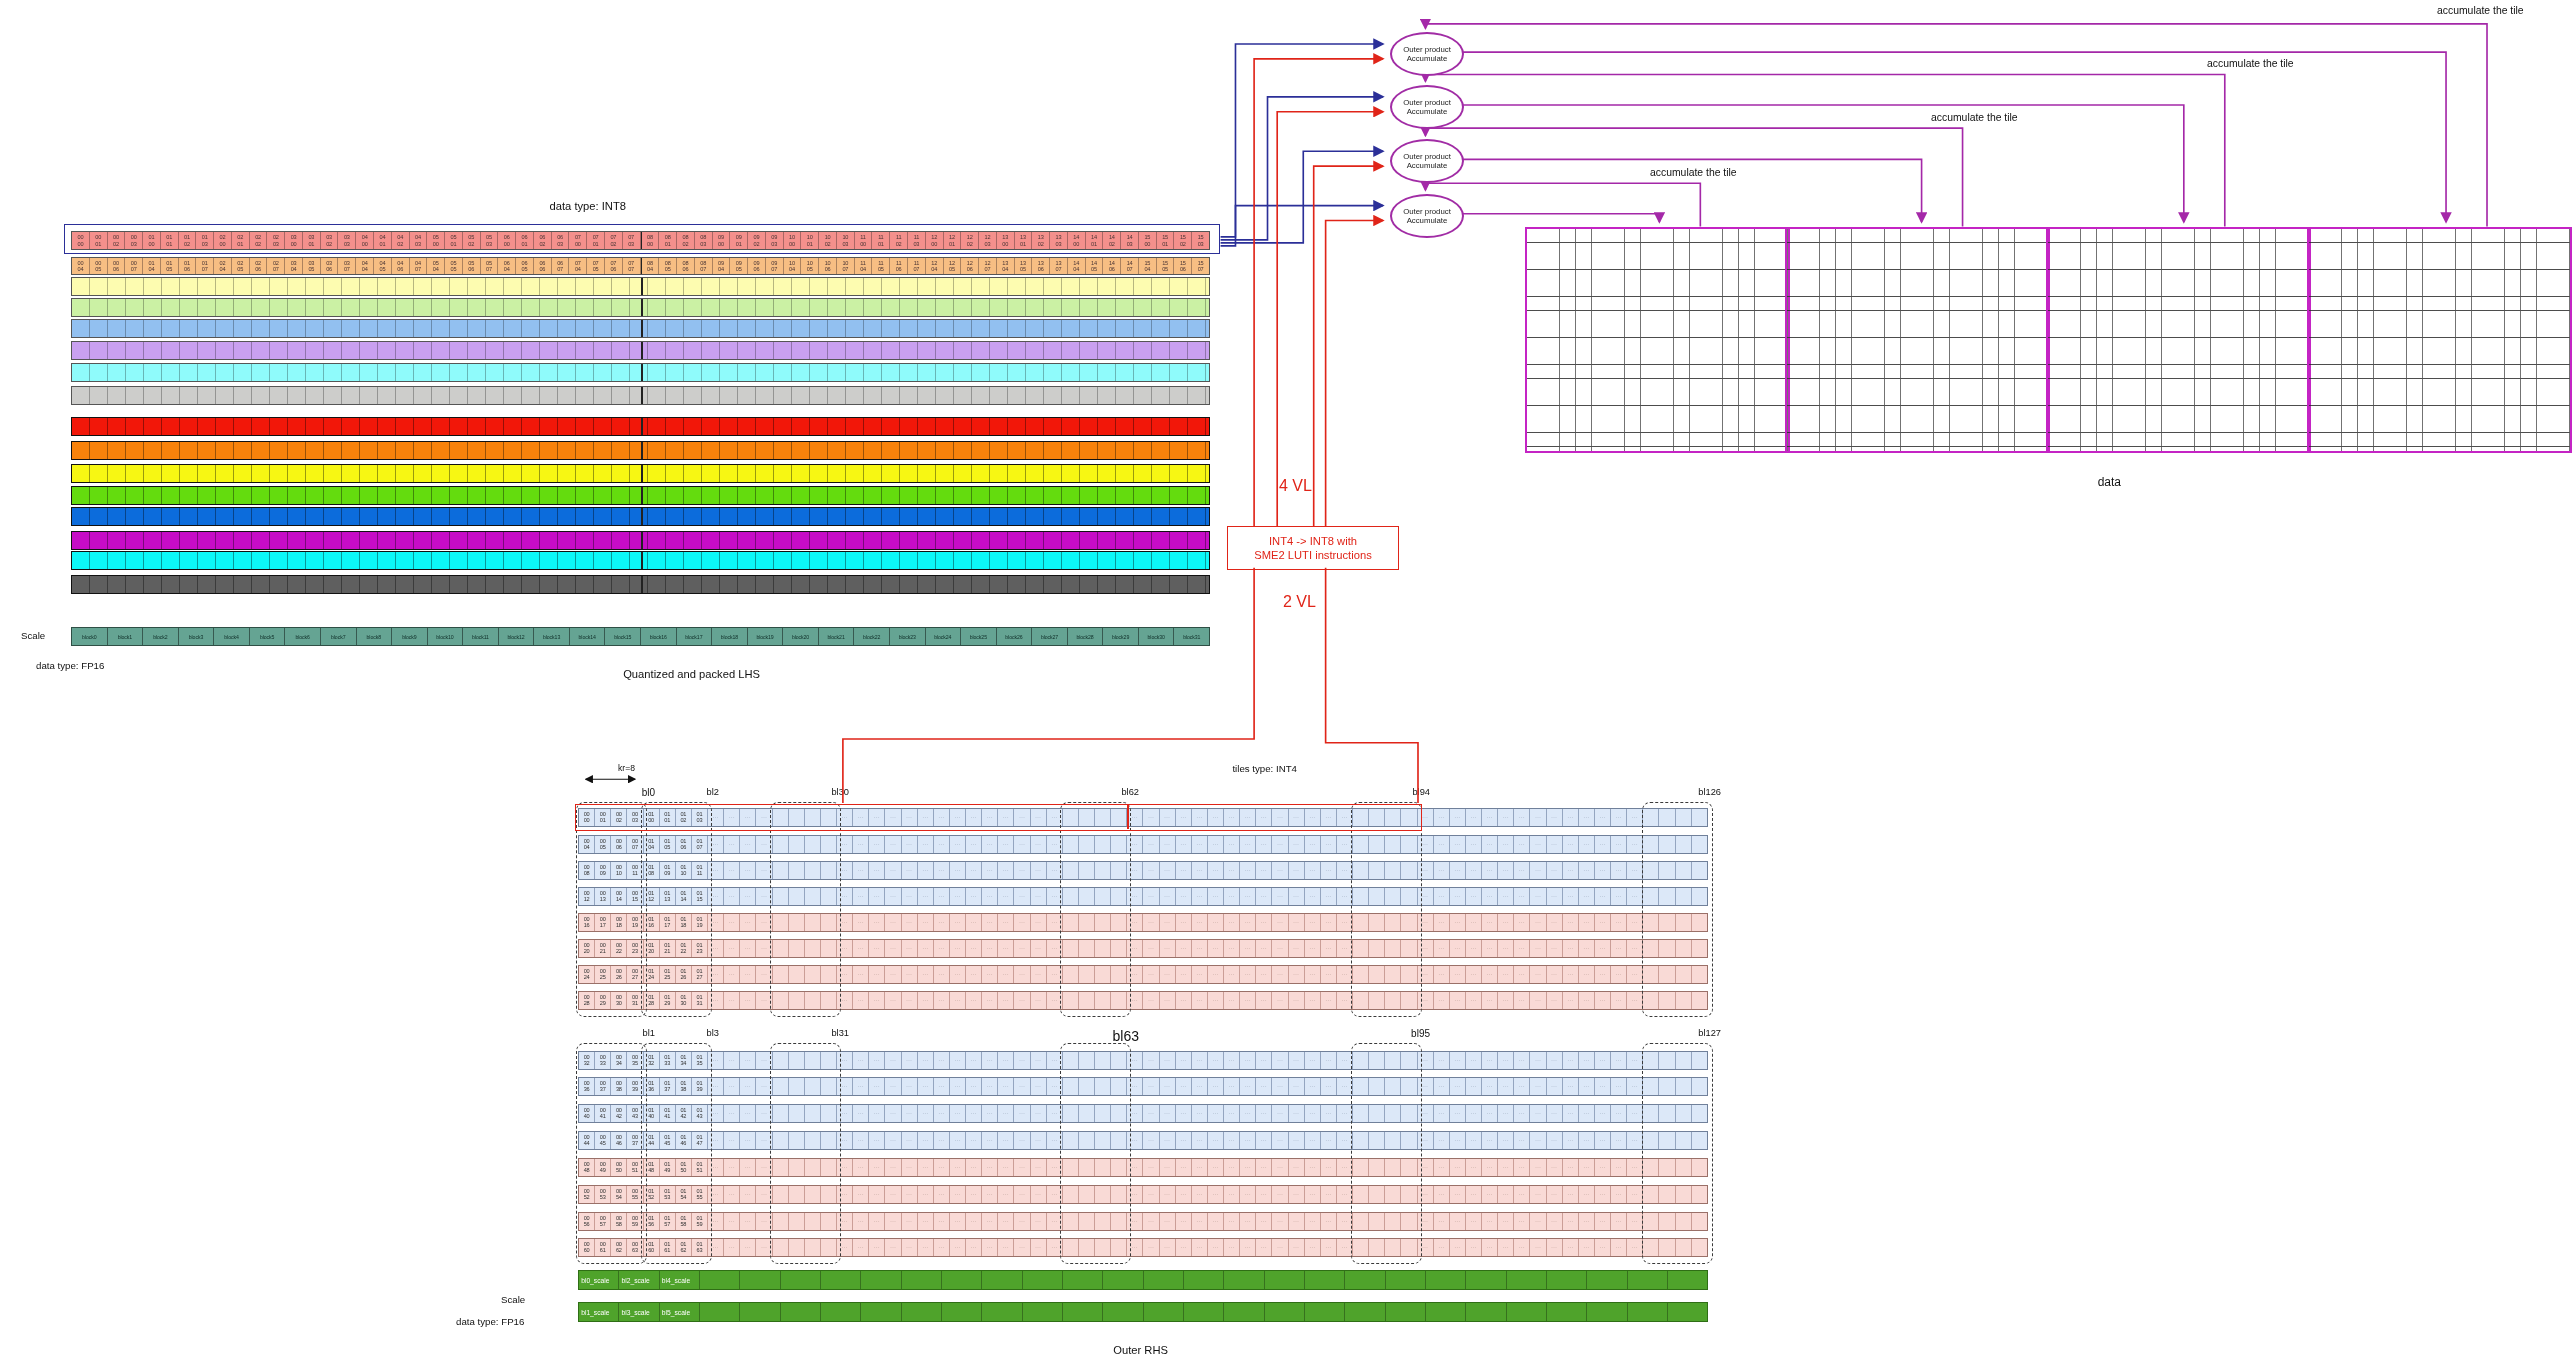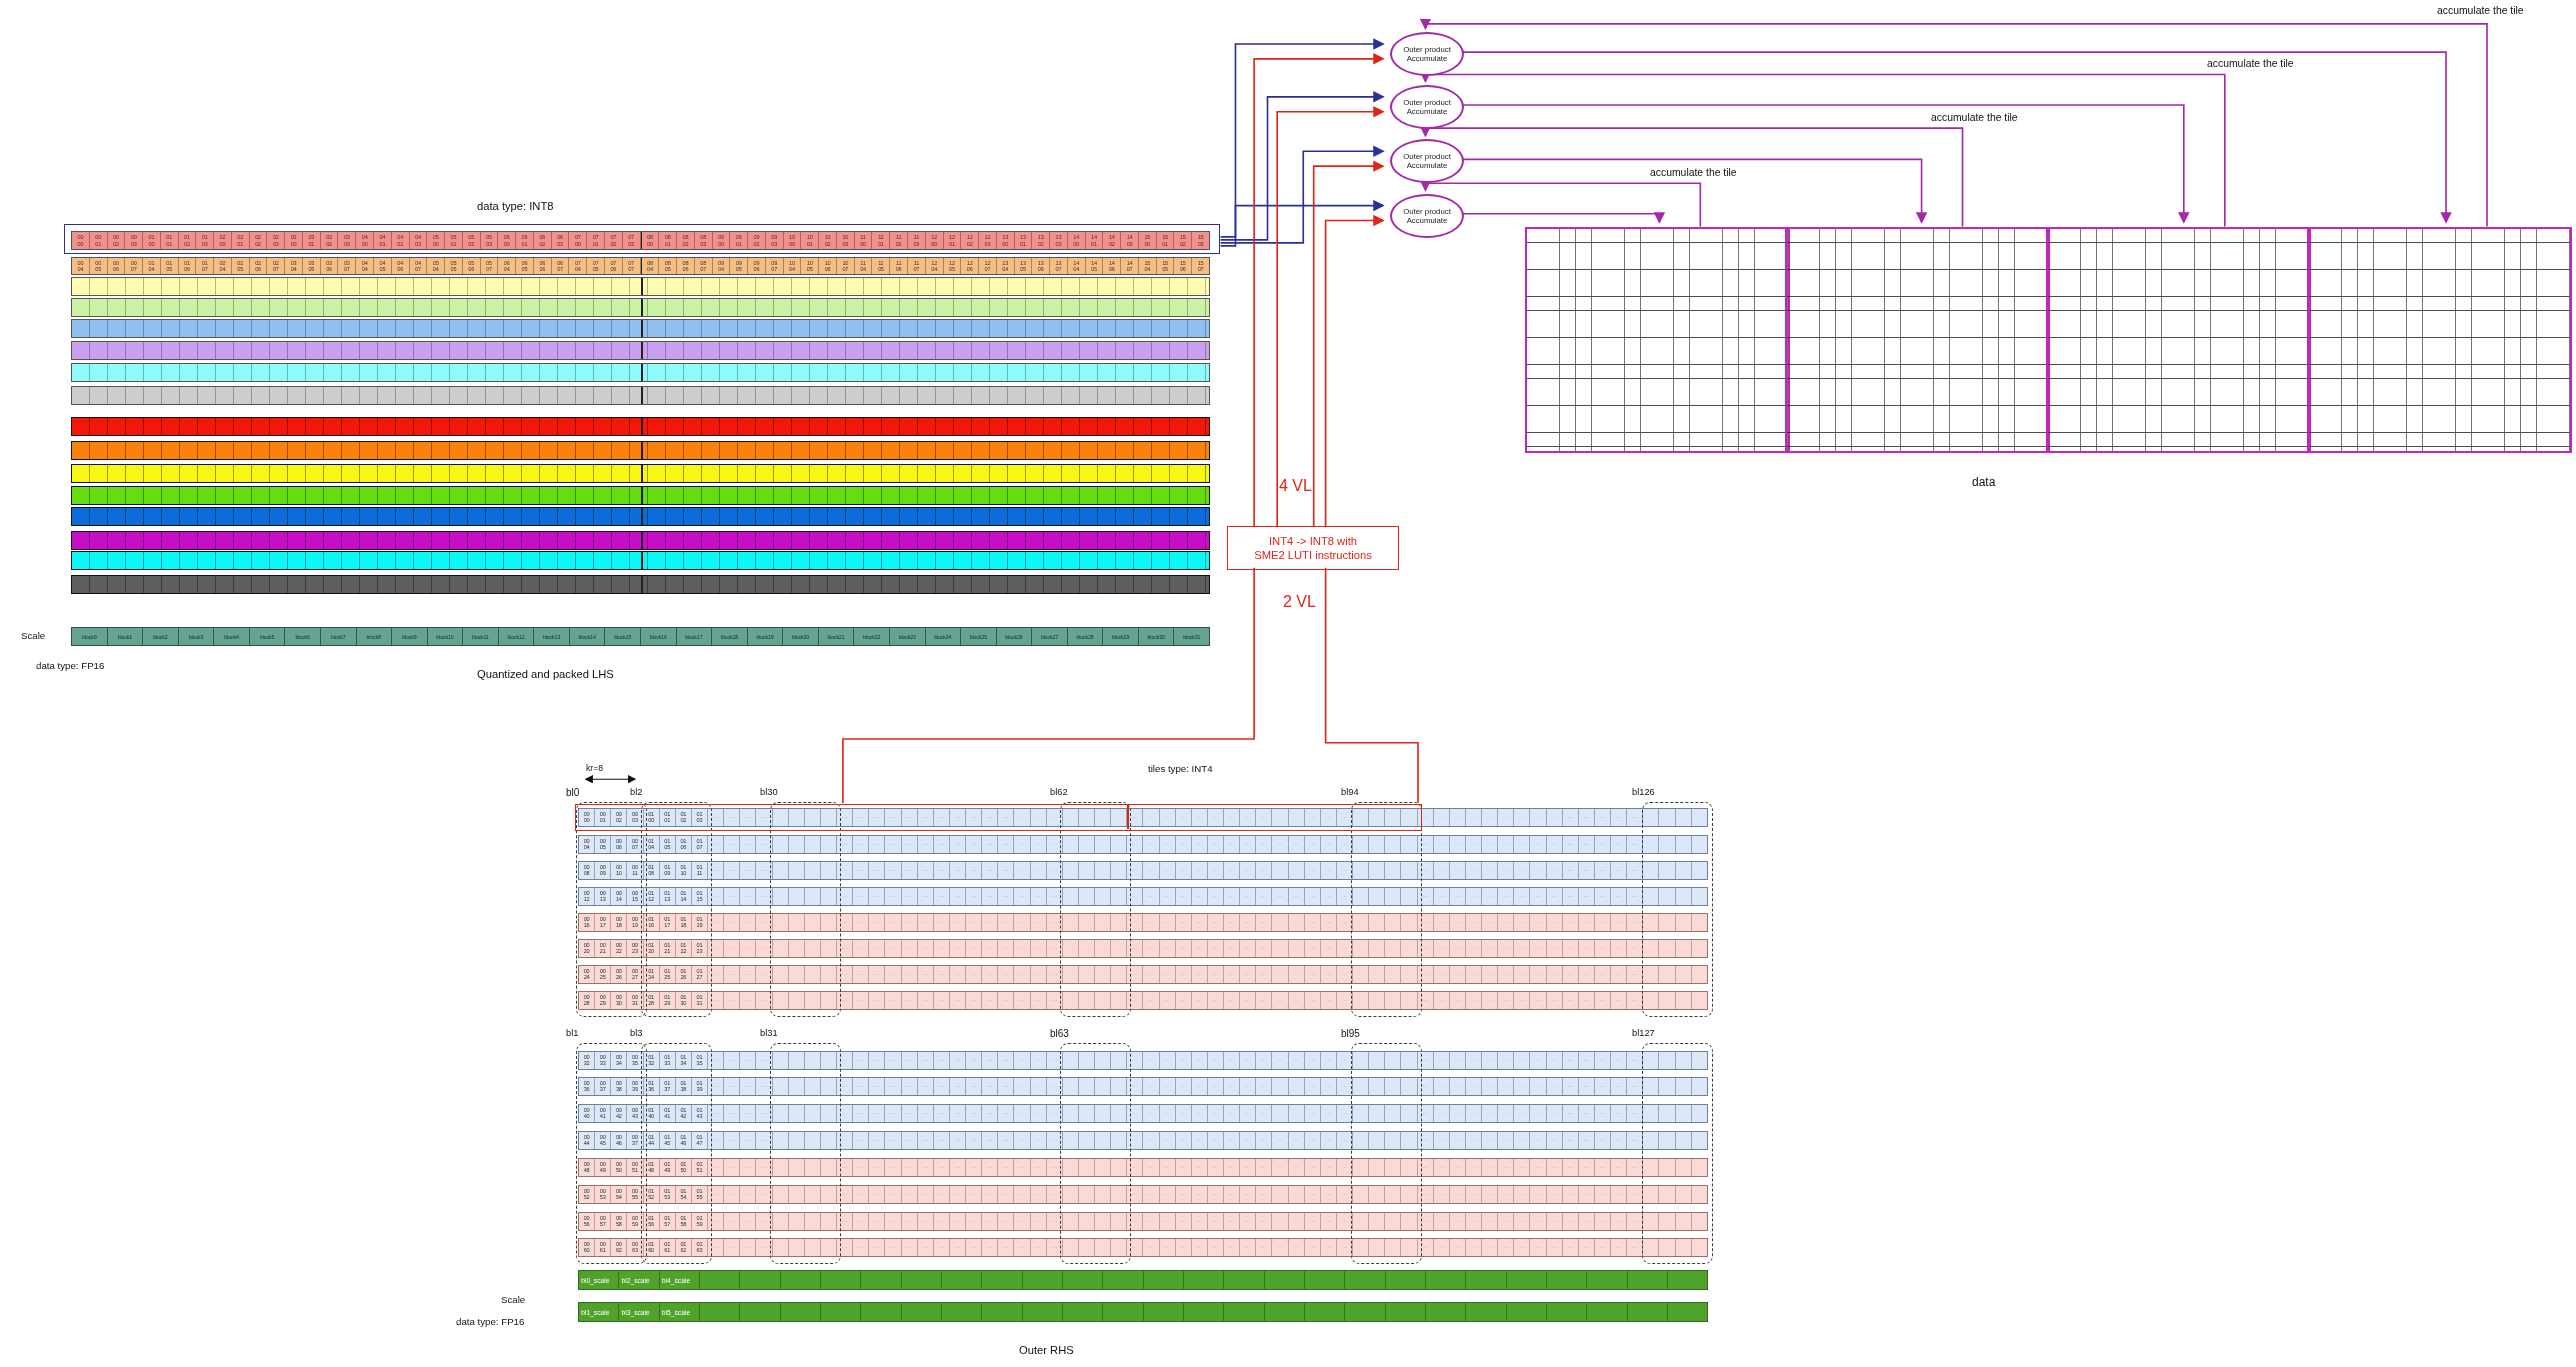--- a/index.html
+++ b/index.html
@@ -1,20 +1,20 @@
 <!DOCTYPE html>
 <html style="font-size:12px"><head>
 <meta charset="utf-8">
 <style>
   html,body{margin:0;padding:0;}
   body{width:2576px;height:1367px;position:relative;background:#ffffff;
        font-family:"Liberation Sans", sans-serif;overflow:hidden;}
   .abs{position:absolute;box-sizing:border-box;}
   .lbl{position:absolute;color:#111;white-space:nowrap;}
-  .center{text-align:left;}
+  .center{text-align:right;}
   
   .cellrow{position:absolute;display:flex;box-sizing:border-box;}
   .lcell{flex:1 1 0;border-right:0.7px solid rgba(60,40,40,.4);display:flex;flex-direction:column;
          justify-content:center;align-items:center;font-size:5.6px;line-height:6.3px;color:#4a3434;
          letter-spacing:-0.2px;overflow:hidden;}
   .lcell:last-child{border-right:none;}
   .midl{border-left:1.5px solid #222 !important;}
   .gridline-v{position:absolute;top:0;bottom:0;width:1.5px;background:#222;}
   
   .tcell{flex:1 1 0;border-right:0.7px solid rgba(0,0,0,.45);display:flex;align-items:center;
@@ -2245,21 +2245,21 @@
     <div class="lbl center" style="left: 1341px; top: 787px; width: 89px; font-size: 9.3px;">bl94</div>
     <div class="pill" style="left: 1642px; top: 802px; width: 69px; height: 213px; z-index: 30;"></div>
     <div class="lbl center" style="left: 1632px; top: 787px; width: 89px; font-size: 9.3px;">bl126</div>
     <div class="pill" style="left: 576px; top: 1043px; width: 69px; height: 219px; z-index: 30;"></div>
     <div class="lbl center" style="left: 566px; top: 1028px; width: 89px; font-size: 9.3px;">bl1</div>
     <div class="pill" style="left: 641px; top: 1043px; width: 69px; height: 219px; z-index: 30;"></div>
     <div class="lbl center" style="left: 630px; top: 1028px; width: 89px; font-size: 9.3px;">bl3</div>
     <div class="pill" style="left: 770px; top: 1043px; width: 69px; height: 219px; z-index: 30;"></div>
     <div class="lbl center" style="left: 760px; top: 1028px; width: 89px; font-size: 9.3px;">bl31</div>
     <div class="pill" style="left: 1060px; top: 1043px; width: 69px; height: 219px; z-index: 30;"></div>
-    <div class="lbl center" style="left: 1050px; top: 1028px; width: 89px; font-size: 10px;">bl63</div>
+    <div class="lbl center" style="left: 1050px; top: 1028px; width: 89px; font-size: 14px;">bl63</div>
     <div class="pill" style="left: 1351px; top: 1043px; width: 69px; height: 219px; z-index: 30;"></div>
     <div class="lbl center" style="left: 1341px; top: 1028px; width: 89px; font-size: 10px;">bl95</div>
     <div class="pill" style="left: 1642px; top: 1043px; width: 69px; height: 219px; z-index: 30;"></div>
     <div class="lbl center" style="left: 1632px; top: 1028px; width: 89px; font-size: 9.3px;">bl127</div>
     <div class="cellrow" style="left: 578px; top: 1270px; width: 1130px; height: 20px; background: rgb(79, 163, 43); border: 1.1px solid rgb(47, 110, 21); z-index: 20;">
       <div class="gcell">bl0_scale</div>
       <div class="gcell">bl2_scale</div>
       <div class="gcell">bl4_scale</div>
       <div class="gcell"></div>
       <div class="gcell"></div>

